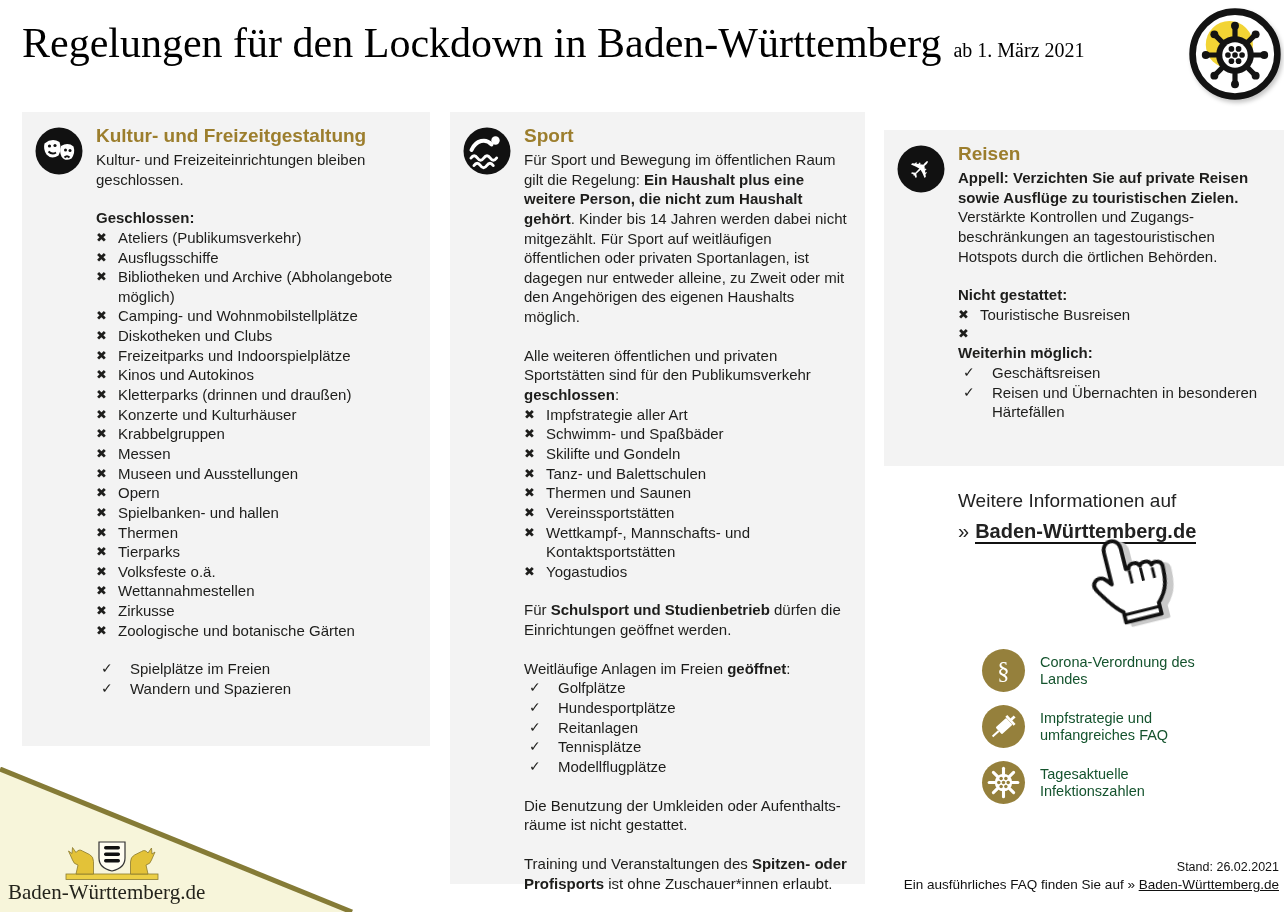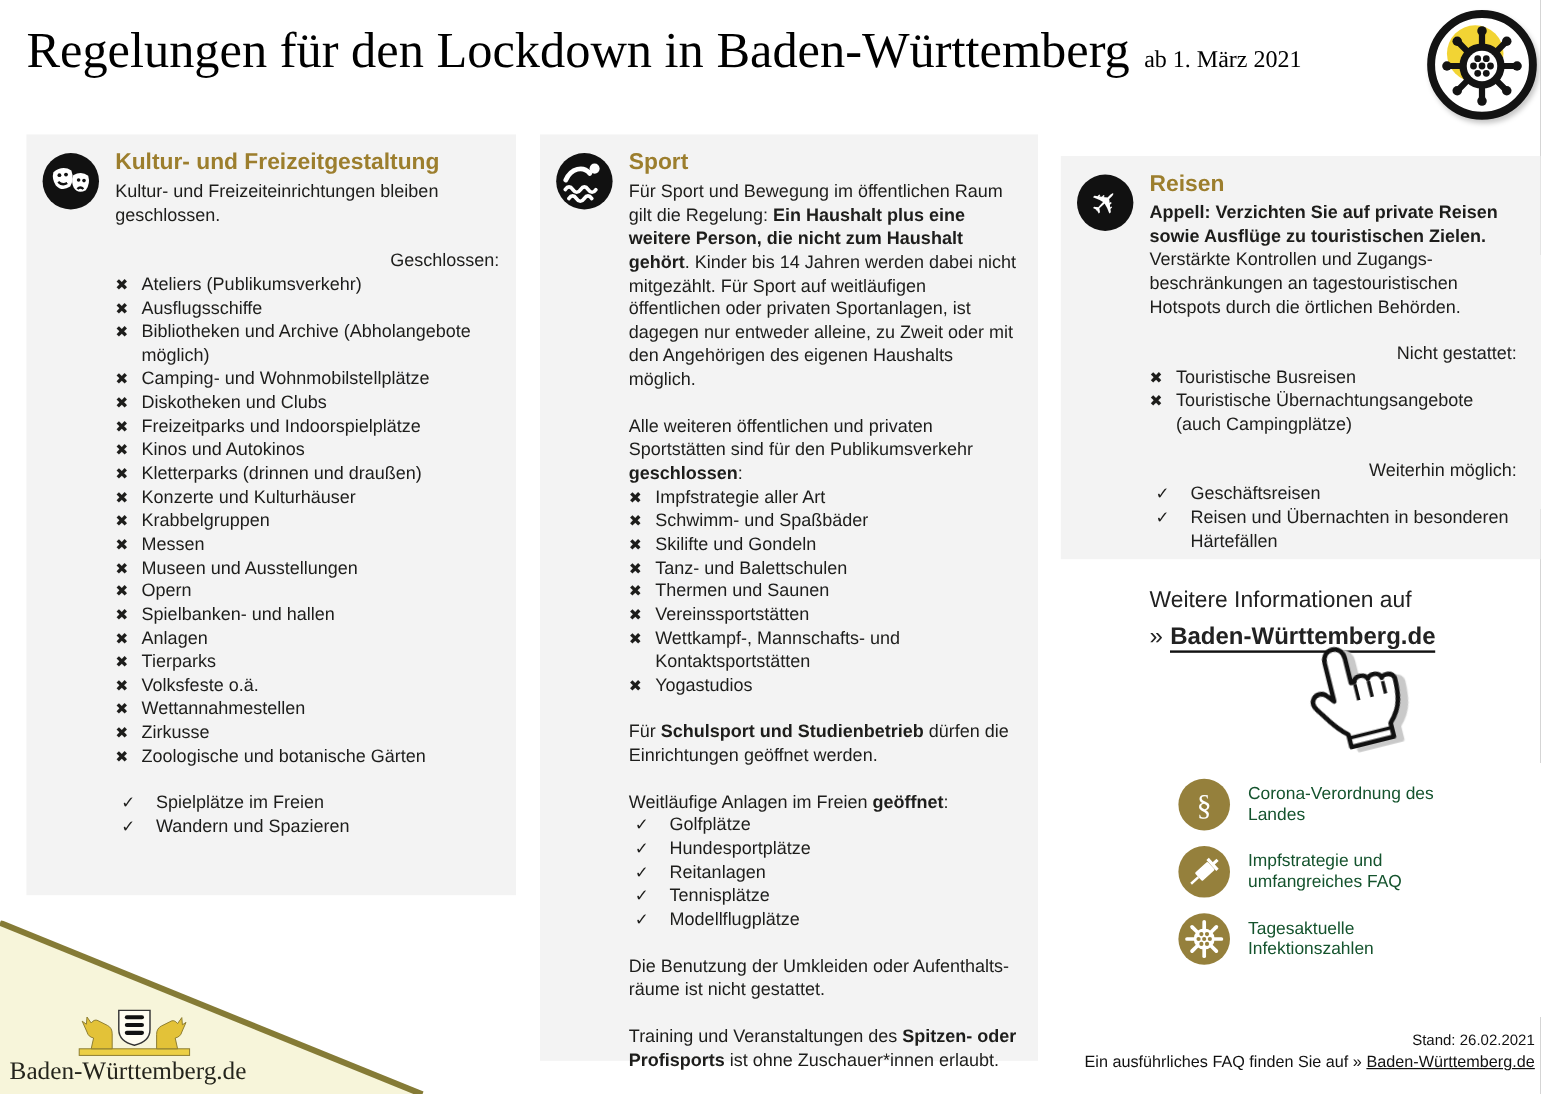--- a/index.html
+++ b/index.html
@@ -13,21 +13,21 @@
   .viruslogo{position:absolute;left:1186px;top:6px;width:98px;height:98px;
              filter:drop-shadow(2px 3px 2px #c6c6c6);}
 
   
   .panel{position:absolute;background:#f3f3f3;box-sizing:border-box;padding:13px 14px 0 74px;}
   .picon{position:absolute;left:13px;top:15px;width:48px;height:48px;}
   .ptitle{margin:0 0 3px;font-size:19px;font-weight:700;color:#9c7e2d;}
   .pbody{font-size:15px;line-height:1.31;}
   .pbody p{margin:0 0 19px;}
   .pbody p.tight{margin:0;}
-  .pbody p.sub{font-weight:400;margin:0;text-align:right;}
+  .pbody p.sub{font-weight:700;margin:0;}
   .pbody ul{list-style:none;margin:0 0 19px;padding:0;}
   .pbody ul:last-child{margin-bottom:0;}
   .pbody li{position:relative;padding-left:22px;}
   .pbody ul.cl li{padding-left:34px;}
   .pbody .mk{position:absolute;left:0;top:1px;font-size:13px;}
   .pbody ul.cl .mk{left:5px;font-size:14px;top:0;}
 
   
   .moreinfo{position:absolute;left:958px;top:490px;width:330px;font-size:19px;color:#222;}
   .moreinfo .l2{margin-top:8px;font-size:20px;}
@@ -121,21 +121,21 @@
           <li><span class="mk">✖</span><span>Diskotheken und Clubs</span></li>
           <li><span class="mk">✖</span><span>Freizeitparks und Indoorspielplätze</span></li>
           <li><span class="mk">✖</span><span>Kinos und Autokinos</span></li>
           <li><span class="mk">✖</span><span>Kletterparks (drinnen und draußen)</span></li>
           <li><span class="mk">✖</span><span>Konzerte und Kulturhäuser</span></li>
           <li><span class="mk">✖</span><span>Krabbelgruppen</span></li>
           <li><span class="mk">✖</span><span>Messen</span></li>
           <li><span class="mk">✖</span><span>Museen und Ausstellungen</span></li>
           <li><span class="mk">✖</span><span>Opern</span></li>
           <li><span class="mk">✖</span><span>Spielbanken- und hallen</span></li>
-          <li><span class="mk">✖</span><span>Anlagen</span></li>
+          <li><span class="mk">✖</span><span>Thermen</span></li>
           <li><span class="mk">✖</span><span>Tierparks</span></li>
           <li><span class="mk">✖</span><span>Volksfeste o.ä.</span></li>
           <li><span class="mk">✖</span><span>Wettannahmestellen</span></li>
           <li><span class="mk">✖</span><span>Zirkusse</span></li>
           <li><span class="mk">✖</span><span>Zoologische und botanische Gärten</span></li>
         </ul>
         <ul class="cl">
           <li><span class="mk">✓</span><span>Spielplätze im Freien</span></li>
           <li><span class="mk">✓</span><span>Wandern und Spazieren</span></li>
         </ul>
@@ -182,21 +182,21 @@
     <svg class="picon" viewBox="0 0 48 48">
       <circle cx="24" cy="24" r="23.5" fill="#111"></circle>
       <text x="24" y="33.5" font-size="28" text-anchor="middle" fill="#fff" transform="rotate(-45 24 24)">✈</text>
     </svg>
     <h2 class="ptitle">Reisen</h2>
     <div class="pbody">
         <p><strong>Appell: Verzichten Sie auf private Reisen sowie Ausflüge zu touristischen Zielen.</strong><span> Verstärkte Kontrollen und Zugangs­beschränkungen an tagestouristischen Hotspots durch die örtlichen Behörden.</span></p>
         <p class="sub">Nicht gestattet:</p>
         <ul class="xl">
           <li><span class="mk">✖</span><span>Touristische Busreisen</span></li>
-          <li><span class="mk">✖</span><span>Touristische Übernachtungsangebote (auch Campingplätze)</span></li>
+          <li><span class="mk">✖</span></li>
         </ul>
         <p class="sub">Weiterhin möglich:</p>
         <ul class="cl">
           <li><span class="mk">✓</span><span>Geschäftsreisen</span></li>
           <li><span class="mk">✓</span><span>Reisen und Übernachten in besonderen Härtefällen</span></li>
         </ul>
       </div>
   </section>
 
   <div class="moreinfo">

